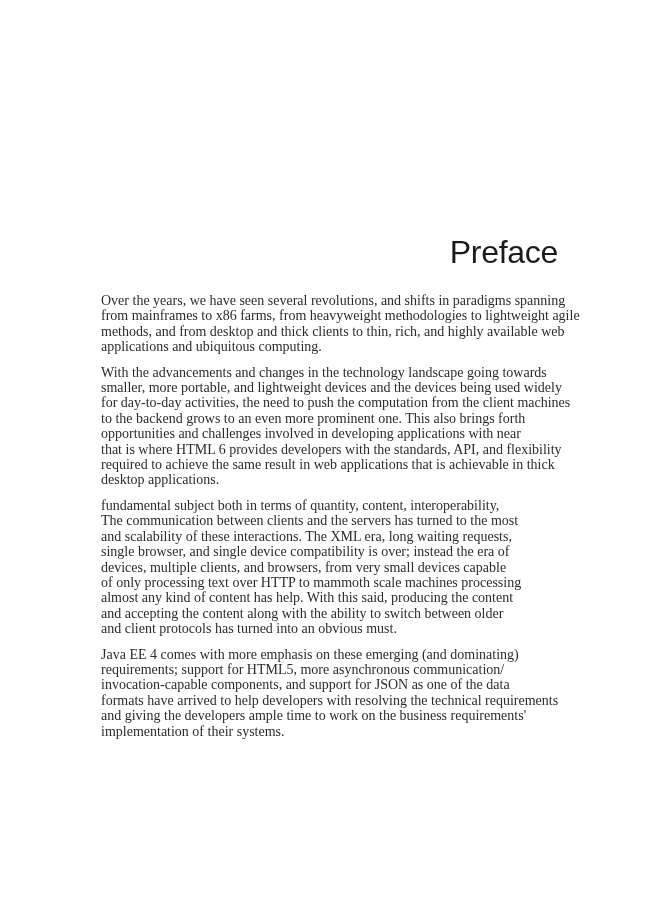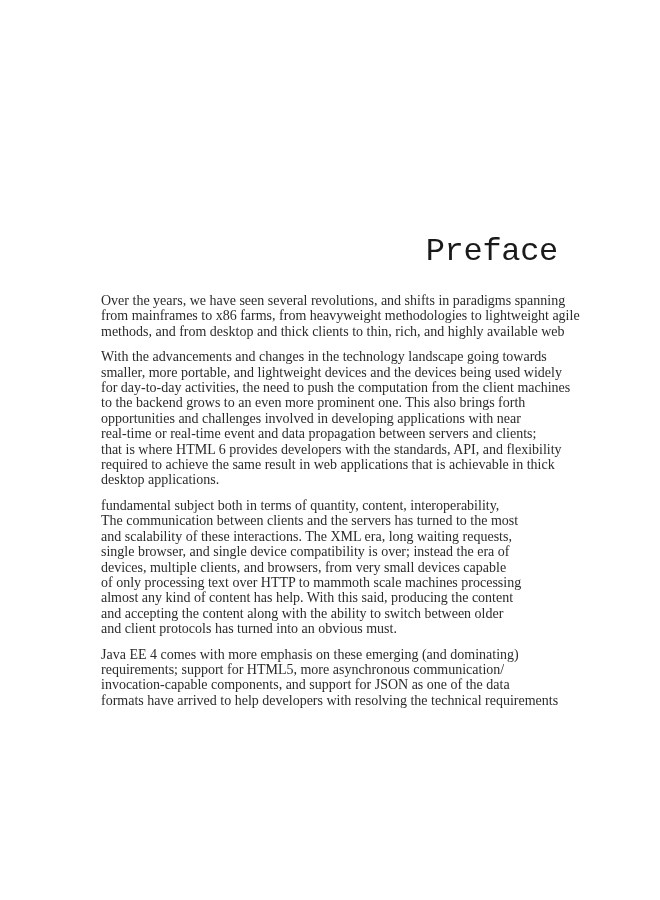--- a/index.html
+++ b/index.html
@@ -18,21 +18,21 @@
       left: 0; top: 0;
       width: 660px; height: 900px;
       background: #ffffff;
     }
     .title {
       position: absolute;
       left: 420px;
       top: 232px;
       width: 138px;
       text-align: right;
-      font-family: Liberation Mono, monospace;
+      font-family: Liberation Sans, sans-serif;
       font-size: 32px;
       line-height: 40px;
       color: #1a1a1a;
       margin: 0;
       font-weight: normal;
       letter-spacing: -0.3px;
     }
     .body-text {
       position: absolute;
       left: 101px;
@@ -55,43 +55,45 @@
 <body>
 
 <div class="page">
   <h1 class="title">Preface</h1>
 
   <div class="body-text">
     <p class="para">
       <span class="line">Over the years, we have seen several revolutions, and shifts in paradigms spanning</span>
       <span class="line">from mainframes to x86 farms, from heavyweight methodologies to lightweight agile</span>
       <span class="line">methods, and from desktop and thick clients to thin, rich, and highly available web</span>
+      <span class="line">applications and ubiquitous computing.</span>
     </p>
     <p class="para">
       <span class="line">With the advancements and changes in the technology landscape going towards</span>
       <span class="line">smaller, more portable, and lightweight devices and the devices being used widely</span>
       <span class="line">for day-to-day activities, the need to push the computation from the client machines</span>
       <span class="line">to the backend grows to an even more prominent one. This also brings forth</span>
       <span class="line">opportunities and challenges involved in developing applications with near</span>
-      <span class="line">real-time or real-time event and data propagation between servers and clients;</span>
       <span class="line">that is where HTML 6 provides developers with the standards, API, and flexibility</span>
       <span class="line">required to achieve the same result in web applications that is achievable in thick</span>
       <span class="line">desktop applications.</span>
     </p>
     <p class="para">
       <span class="line">fundamental subject both in terms of quantity, content, interoperability,</span>
       <span class="line">The communication between clients and the servers has turned to the most</span>
       <span class="line">and scalability of these interactions. The XML era, long waiting requests,</span>
       <span class="line">single browser, and single device compatibility is over; instead the era of</span>
       <span class="line">devices, multiple clients, and browsers, from very small devices capable</span>
       <span class="line">of only processing text over HTTP to mammoth scale machines processing</span>
       <span class="line">almost any kind of content has help. With this said, producing the content</span>
       <span class="line">and accepting the content along with the ability to switch between older</span>
       <span class="line">and client protocols has turned into an obvious must.</span>
     </p>
     <p class="para">
       <span class="line">Java EE 4 comes with more emphasis on these emerging (and dominating)</span>
       <span class="line">requirements; support for HTML5, more asynchronous communication/</span>
       <span class="line">invocation-capable components, and support for JSON as one of the data</span>
       <span class="line">formats have arrived to help developers with resolving the technical requirements</span>
+      <span class="line">and giving the developers ample time to work on the business requirements'</span>
+      <span class="line">implementation of their systems.</span>
     </p>
   </div>
 </div>
 
 </body></html>

